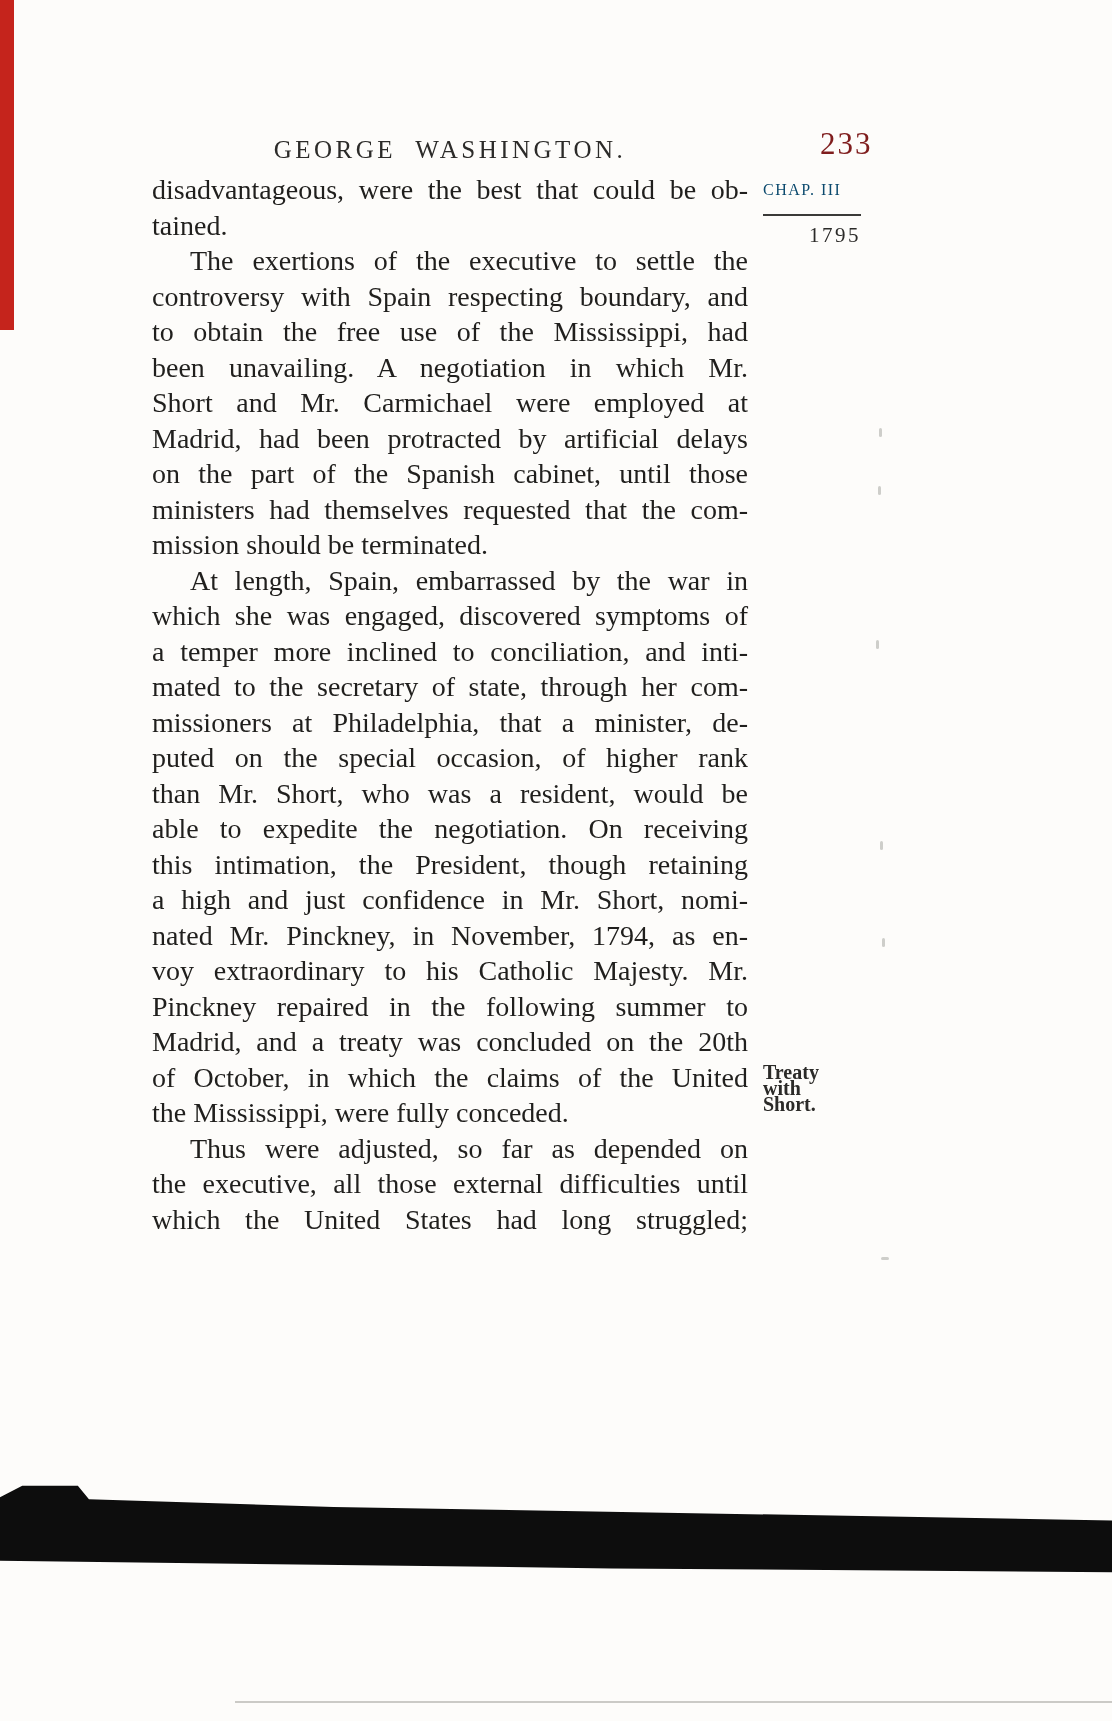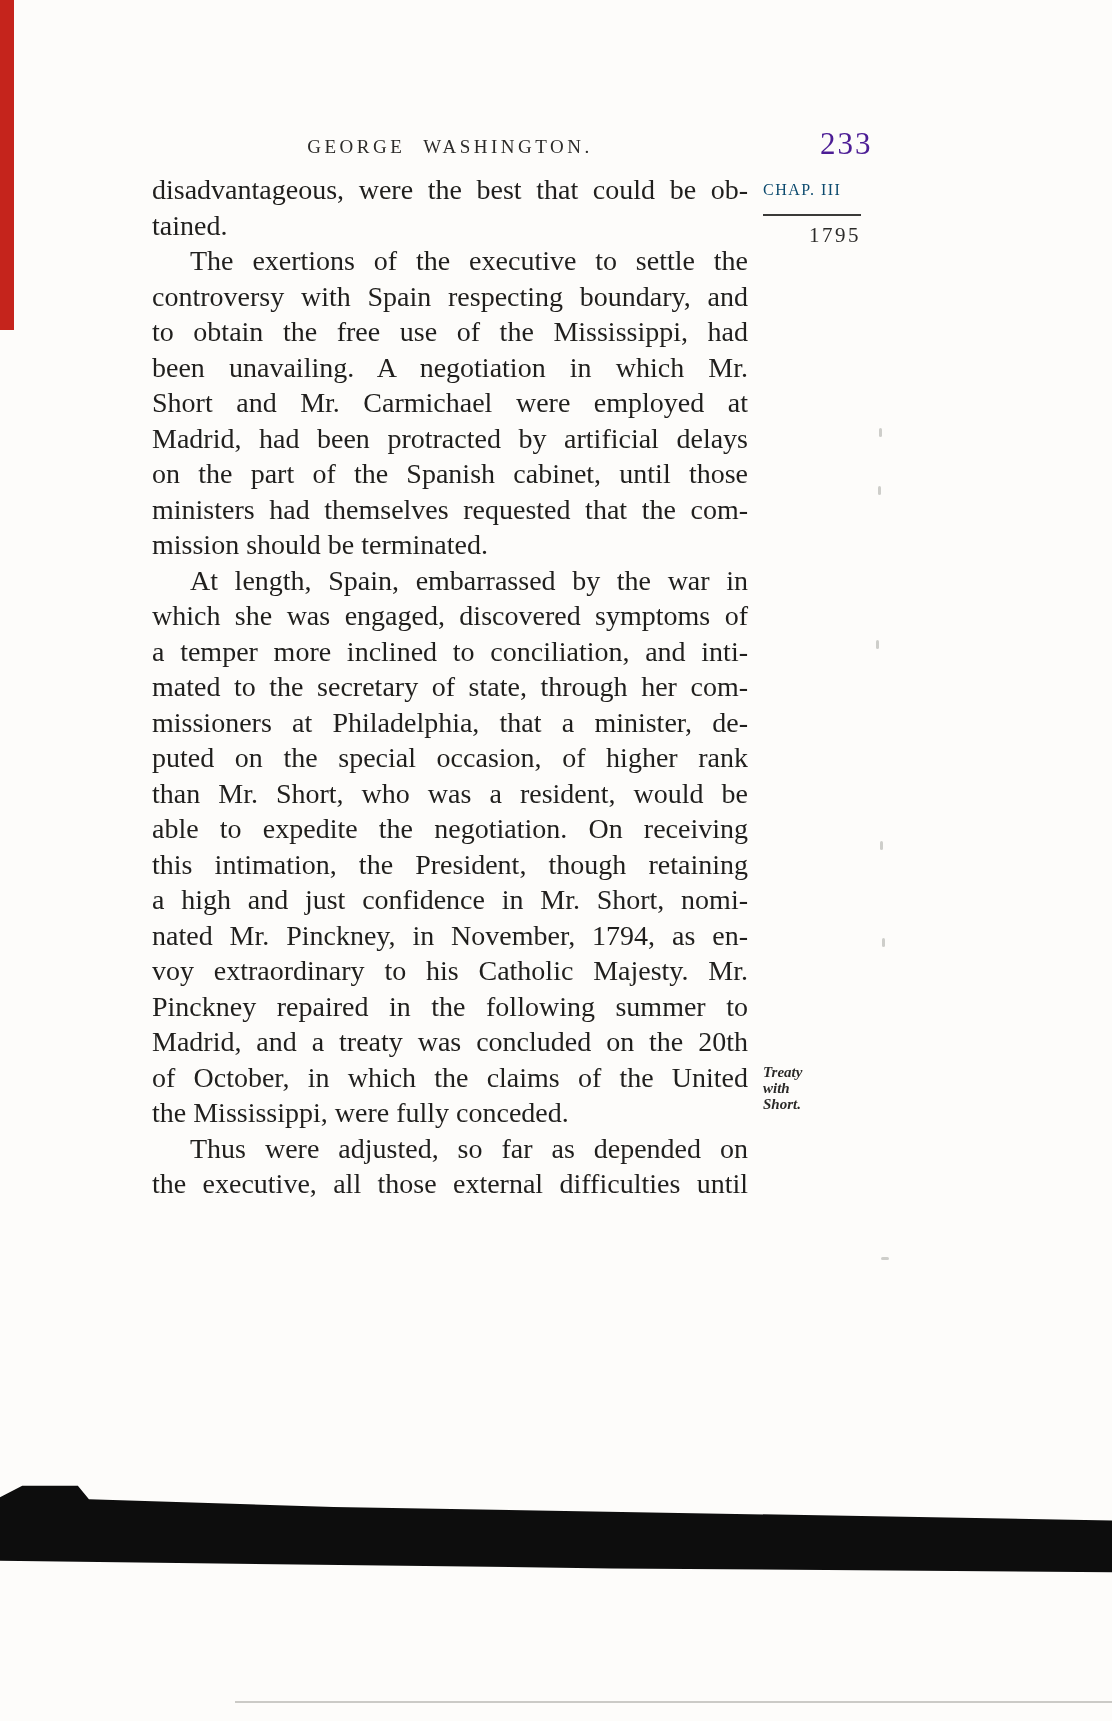--- a/index.html
+++ b/index.html
@@ -29,31 +29,31 @@
     width: 14px; height: 330px;
     background: var(--margin-bar-red);
   }
 
   
   .running-header {
     position: absolute;
     left: 152px; top: 136px;
     width: 596px;
     text-align: center;
-    font-size: 19px;
+    font-size: 25px;
     letter-spacing: 3.5px;
     word-spacing: 10px;
     color: #2c2b29;
   }
   .page-number {
     position: absolute;
     left: 820px; top: 126px;
     font-size: 31px;
     letter-spacing: 2px;
-    color: #4c1d95;
+    color: #7f1d1d;
   }
 
   
   .body-col {
     position: absolute;
     left: 152px; top: 172px;
     width: 596px;
     font-size: 28px;
     line-height: 35.5px;
     color: var(--ink);
@@ -88,25 +88,24 @@
     width: 98px;
     text-align: right;
     font-size: 21px;
     letter-spacing: 2.5px;
     color: #2b2a28;
   }
   .side-note {
     position: absolute;
     left: 763px; top: 1064px;
     width: 90px;
-    font-size: 15px;
+    font-size: 20px;
     font-weight: 700;
     line-height: 16px;
     color: #2b2a28;
-    font-style: italic;
   }
 
   
   .scan-bar {
     position: absolute;
     left: 0; top: 1482px;
     width: 1112px; height: 96px;
     background: var(--scan-bar-black);
     clip-path: polygon(0% 16%, 2% 4%, 7% 4%, 8% 18%, 30% 26%, 100% 40%, 100% 94%, 55% 90%, 0% 82%);
   }
@@ -169,20 +168,21 @@
         <span class="line">voy extraordinary to his Catholic Majesty. Mr.</span>
         <span class="line">Pinckney repaired in the following summer to</span>
         <span class="line">Madrid, and a treaty was concluded on the 20th</span>
         <span class="line">of October, in which the claims of the United</span>
         <span class="line">the Mississippi, were fully conceded.</span>
       </div>
     <div class="para indent justify-last">
 
     <span class="line">Thus were adjusted, so far as depended on</span>
         <span class="line">the executive, all those external difficulties until</span>
+        <span class="line">which the United States had long struggled;</span>
       </div>
   </main>
 
   <aside class="margin-notes">
     <div class="chapter">CHAP. III</div>
     <div class="margin-rule"></div>
     <div class="year">1795</div>
   </aside>
 
   <aside class="side-note">

